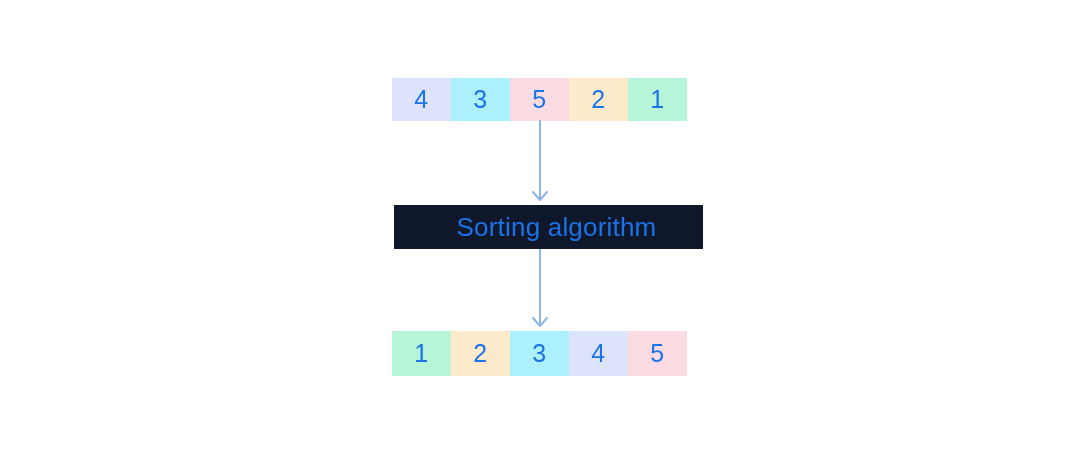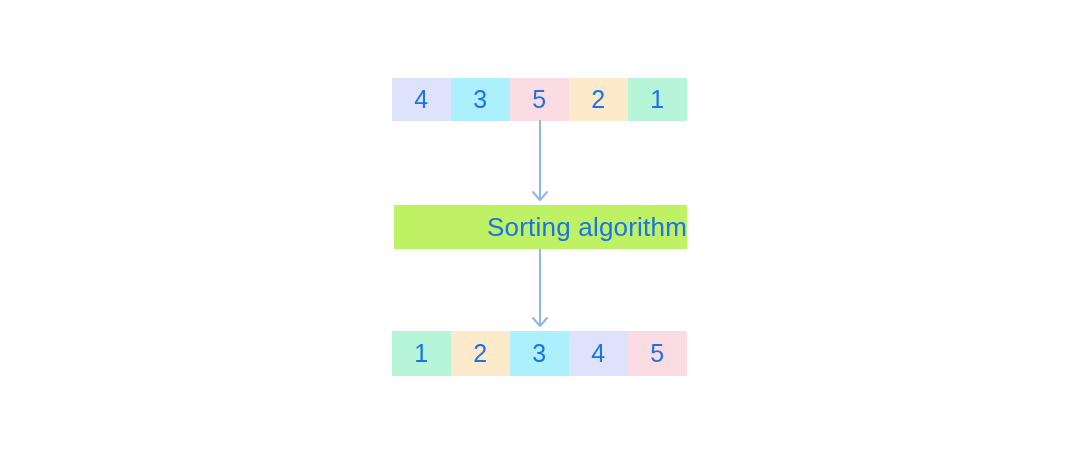--- a/index.html
+++ b/index.html
@@ -49,24 +49,25 @@
     letter-spacing: 0.5px;
   }
 
   
   #process-box {
     position: absolute;
     left: 394px;
     top: 205px;
     width: 293px;
     height: 44px;
-    background: #bef264;
+    background: #0f172a;
     display: flex;
     align-items: center;
-    justify-content: flex-end;
+    justify-content: center;
+    padding-left: 16px;
   }
 
   #process-label {
     font-size: 26px;
     font-weight: 400;
     color: #1a73e8;
     letter-spacing: 0.2px;
     white-space: nowrap;
   }
 

